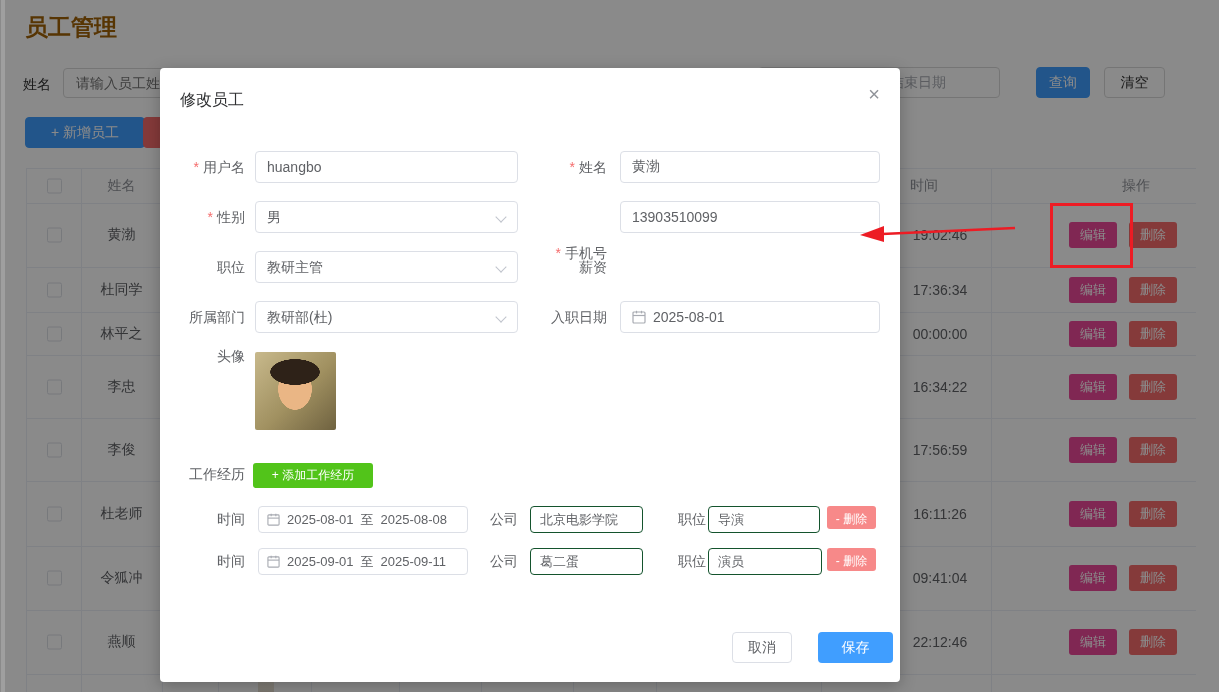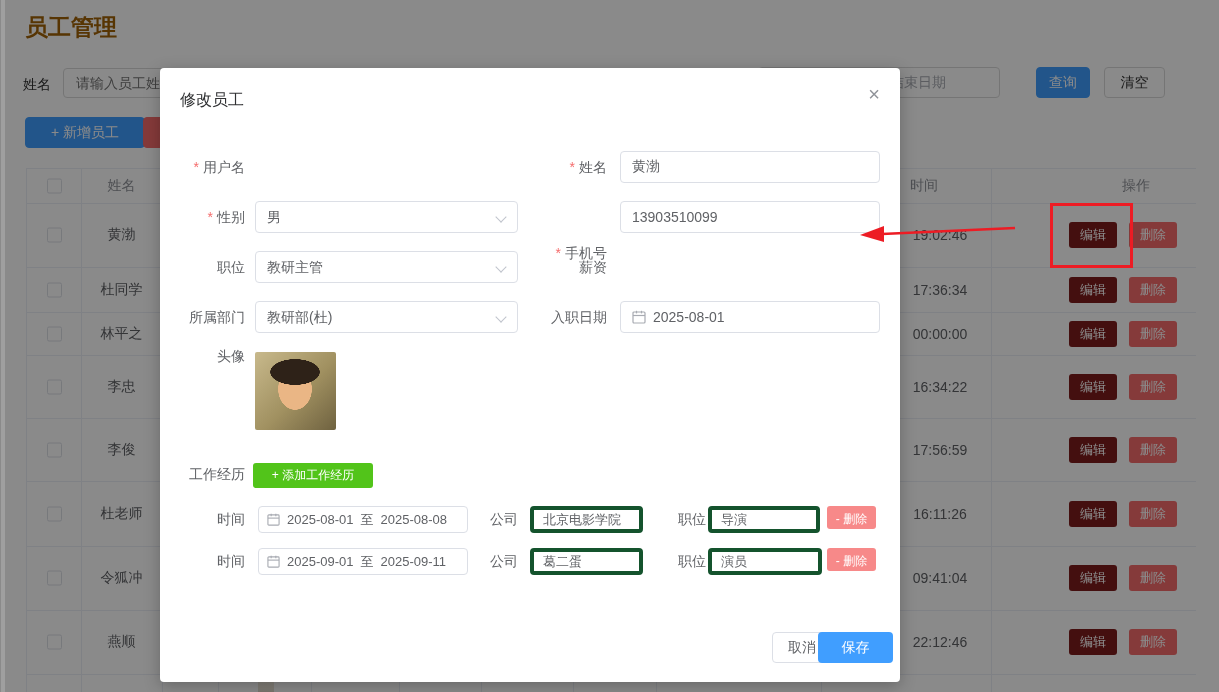--- a/index.html
+++ b/index.html
@@ -27,21 +27,21 @@
   .thead .cell{color:#909399;}
   .trow{position:absolute;left:0;width:100%;border-bottom:1px solid #ebeef5;}
   .cell{position:absolute;top:50%;transform:translateY(-50%);font-size:14px;color:#606266;text-align:center;}
   .c-name{left:54px;width:81px;}
   .c-time{left:867px;width:92px;}
   .c-ops{left:1087px;width:44px;}
   .cb{position:absolute;left:20px;top:50%;transform:translateY(-50%);width:13px;height:13px;
     border:1px solid #dcdfe6;border-radius:2px;background:#fff;}
   .row-btn{position:absolute;top:50%;transform:translateY(-50%);width:48px;height:26px;line-height:26px;
     text-align:center;border-radius:3px;font-size:13px;color:#fff;cursor:pointer;}
-  .row-edit{left:1042px;background:#7f1d1d;}
+  .row-edit{left:1042px;background:#ec4899;}
   .row-del{left:1102px;background:#f56c6c;}
   .blob{position:absolute;left:231px;top:6px;width:16px;height:40px;border-radius:3px;
     background:linear-gradient(180deg,#f3ede2 0%,#e6e0d2 28%,#c5403a 46%,#a83c30 100%);}
 
   
   .overlay{position:absolute;inset:0;background:rgba(0,0,0,0.46);z-index:5;}
   .scroll-strip{position:absolute;left:1px;top:0;width:4px;height:692px;background:#9f9f9f;z-index:6;}
 
   
   .modal{position:absolute;left:160px;top:68px;width:740px;height:614px;background:#fff;border-radius:4px;
@@ -66,25 +66,25 @@
       radial-gradient(ellipse 25px 13px at 40px 20px,#2e2218 98%,transparent),
       radial-gradient(ellipse 17px 21px at 40px 37px,#eab685 98%,transparent),
       radial-gradient(ellipse 12px 6px at 40px 47px,#c9705c 98%,transparent),
       linear-gradient(135deg,#c8b98c 0%,#a09060 55%,#6f6240 100%);}
   .btn-add{position:absolute;left:93px;top:395px;width:120px;height:25px;line-height:25px;text-align:center;
     background:#52c41a;color:#fff;font-size:12px;border-radius:3px;cursor:pointer;}
   .we-row{position:absolute;left:0;width:100%;height:27px;}
   .we-label{position:absolute;font-size:14px;color:#606266;line-height:27px;}
   .we-range{position:absolute;left:98px;top:0;width:210px;height:27px;border:1px solid #dcdfe6;border-radius:4px;
     box-sizing:border-box;display:flex;align-items:center;padding:0 8px;font-size:13px;color:#606266;gap:7px;}
-  .we-inp{position:absolute;top:0;height:27px;border:4px solid #14532d;border-radius:4px;background:#fff;
+  .we-inp{position:absolute;top:0;height:27px;border:1px solid #14532d;border-radius:4px;background:#fff;
     box-sizing:border-box;font-size:13px;color:#606266;padding:0 9px;font-family:"Liberation Sans","DejaVu Sans",sans-serif;outline:none;}
   .we-del{position:absolute;left:667px;top:0;width:49px;height:23px;line-height:27px;text-align:center;
     background:#f78989;color:#fff;font-size:12px;border-radius:3px;cursor:pointer;}
-  .m-cancel{left:612px;top:564px;width:60px;height:31px;line-height:29px;position:absolute;text-align:center;
+  .m-cancel{left:572px;top:564px;width:60px;height:31px;line-height:29px;position:absolute;text-align:center;
     border:1px solid #dcdfe6;border-radius:4px;color:#606266;font-size:14px;cursor:pointer;box-sizing:border-box;}
   .m-save{left:658px;top:564px;width:75px;height:31px;line-height:31px;position:absolute;text-align:center;
     background:#409eff;border-radius:4px;color:#fff;font-size:14px;cursor:pointer;}
 
   
   .anno-box{position:absolute;left:1050px;top:203px;width:77px;height:59px;border:3px solid #ed1c24;z-index:20;}
   .anno-arrow{position:absolute;left:860px;top:219px;z-index:20;}
 </style>
 </head>
 <body>
@@ -187,20 +187,21 @@
   <div class="overlay"></div>
   <div class="scroll-strip"></div>
 
   <div class="modal">
     <div class="m-title">修改员工</div>
     <div class="m-close">×</div>
 
     <div class="f-label" style="top:83px;left:0;">
       <span class="req">*</span><span>用户名</span>
     </div>
+    <input class="inp inp-l" style="top: 83px;" value="huangbo">
     <div class="f-label r" style="top:83px;">
       <span class="req">*</span><span>姓名</span>
     </div>
     <input class="inp inp-r" style="top: 83px;" value="黄渤">
 
     <div class="f-label" style="top:133px;left:0;">
       <span class="req">*</span><span>性别</span>
     </div>
     <div class="inp inp-l sel" style="top:133px;">
       <span>男</span>

